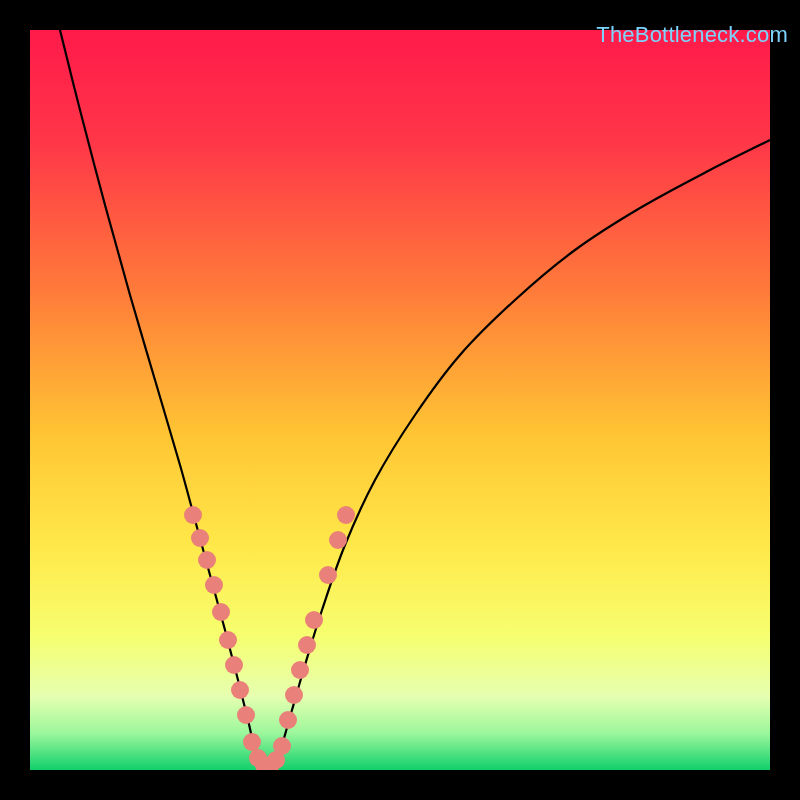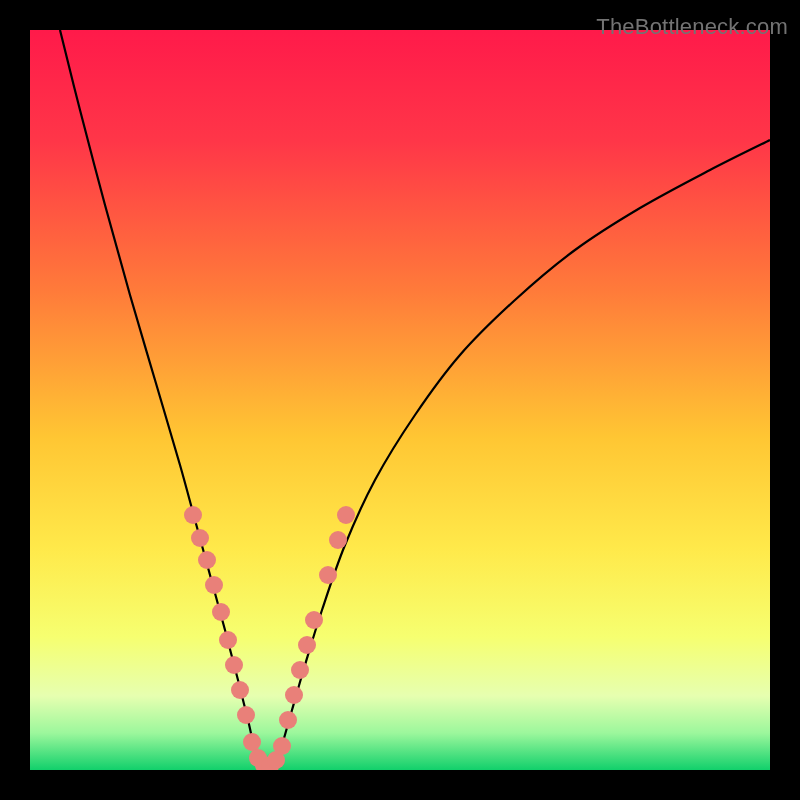--- a/index.html
+++ b/index.html
@@ -24,23 +24,23 @@
     width: 740px;
     height: 740px;
     overflow: hidden;
   }
   .gradient {
     position: absolute;
     left: 0; top: 0; width: 100%; height: 100%;
   }
   .watermark {
     position: absolute;
-    top: 14px;
+    top: 22px;
     right: 12px;
-    color: #737373;
+    color: #7dd3fc;
     font-size: 22px;
     font-weight: 500;
     letter-spacing: 0.2px;
   }
   svg.curves {
     position: absolute;
     left: 0; top: 0;
     width: 100%; height: 100%;
   }
   .dot {

